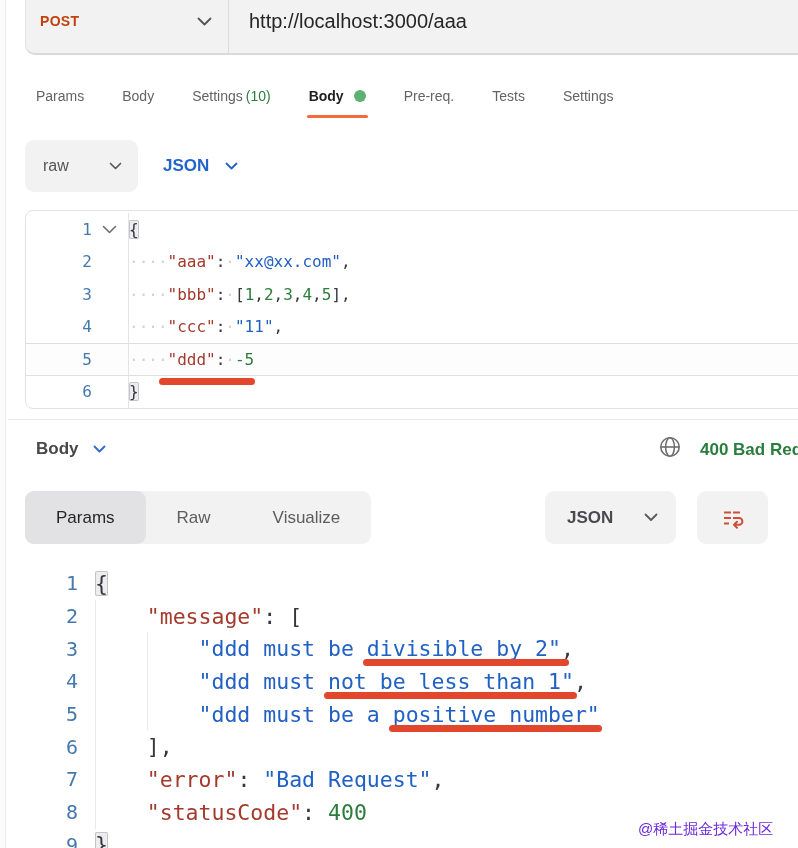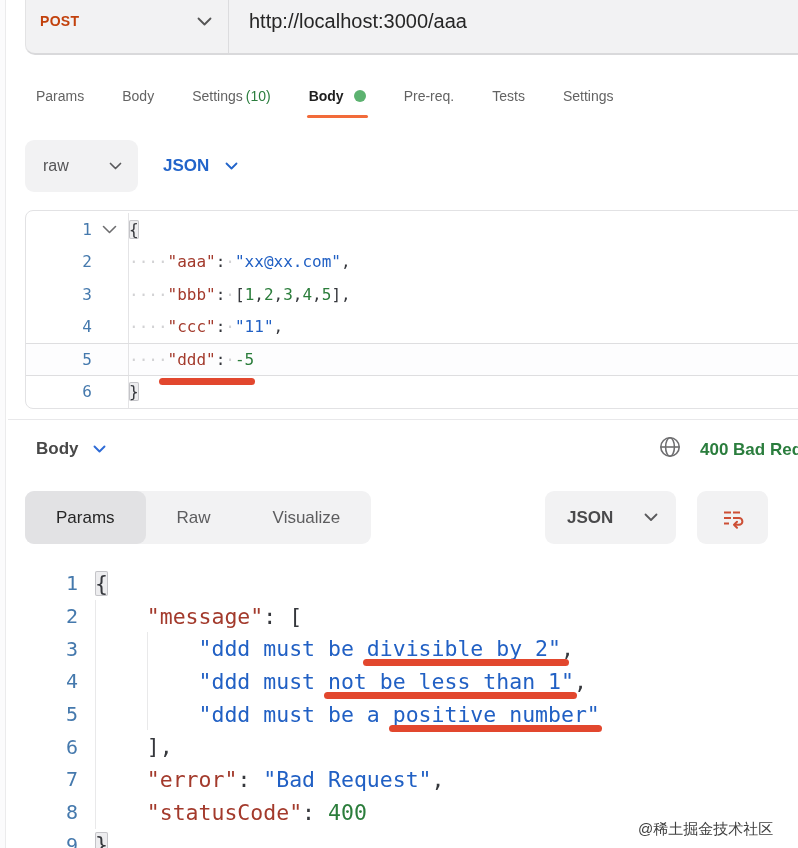--- a/index.html
+++ b/index.html
@@ -86,21 +86,21 @@
     display:flex;align-items:center;justify-content:center;}
 
   
   #res-editor{position:absolute;left:0;right:0;top:565px;height:283px;overflow:hidden;padding-top:2px;box-sizing:border-box;}
   #res-editor .cline{height:32.7px;}
   #res-editor .codeline{font-size:21.5px;}
   #res-editor .lnum{font-size:20px;width:78px;}
   #res-editor .gut{width:92px;}
   #res-editor .codeline{padding-left:3px;}
 
-  .watermark{position:absolute;left:638px;top:820px;font-size:15px;color:#404040;}
+  .watermark{position:absolute;left:638px;top:820px;font-size:15px;color:#6d28d9;}
 </style>
 </head>
 <body>
 
 <div class="left-rail"></div>
 
 <div class="urlbar">
   <div class="method-cell">
     <span class="method-label">POST</span>
     <span class="chev">

